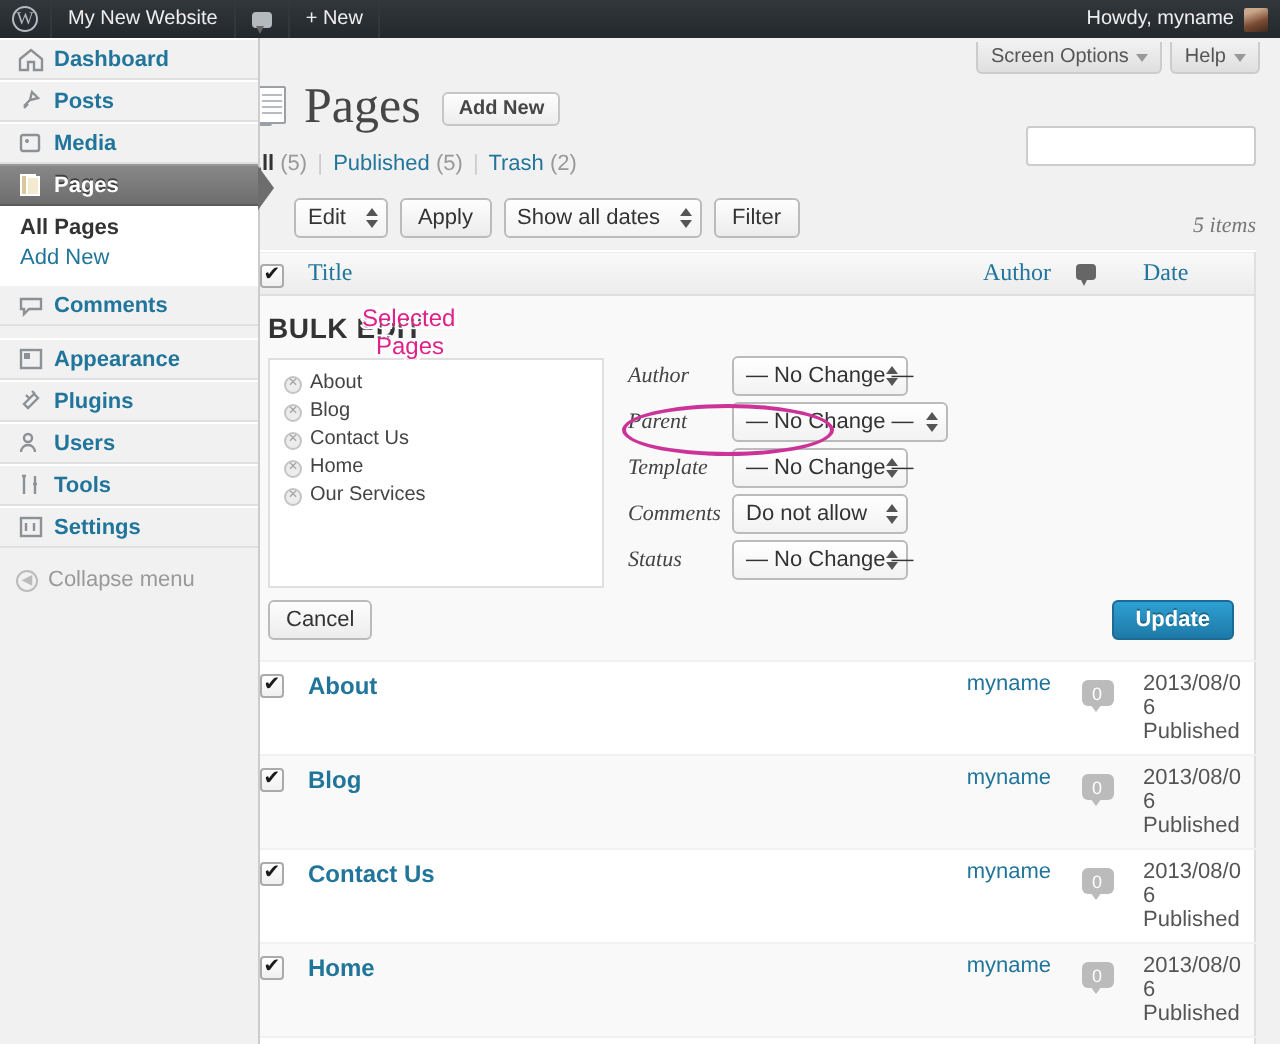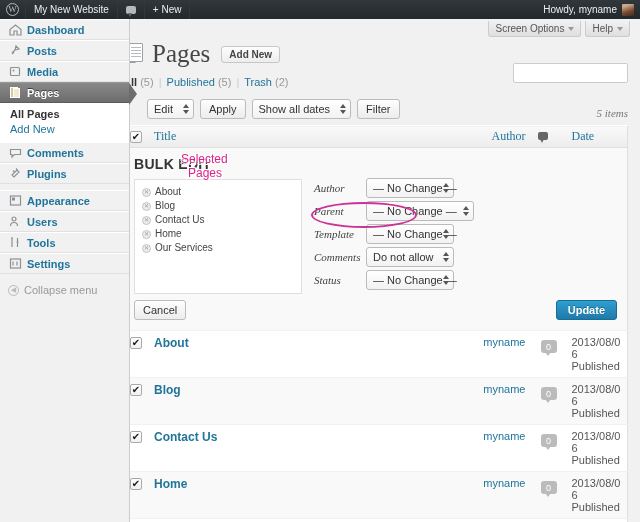--- a/index.html
+++ b/index.html
@@ -362,37 +362,37 @@
 
   <div class="menu-item">
     <span class="mi-icon">
       <svg width="13" height="13" viewBox="0 0 13 13">
           <path d="M1.5 3.5h10v5h-6l-2.5 2.5v-2.5h-1.5z" fill="none" stroke="#8c9196" stroke-width="1.2"></path>
         </svg>
     </span>
     <span>Comments</span>
   </div>
 
-  <div class="menu-item">
-    <span class="mi-icon">
-      <svg width="13" height="13" viewBox="0 0 13 13">
-          <path d="M3 8l5-5 2 2-5 5zM4 3.5l1.5 1.5M7 1.5L8.5 3" stroke="#8c9196" stroke-width="1.2" fill="none"></path>
-        </svg>
-    </span>
-    <span>Plugins</span>
-  </div>
-
   <div class="menu-item sep-top">
     <span class="mi-icon">
       <svg width="13" height="13" viewBox="0 0 13 13">
           <rect x="1.5" y="2" width="10" height="9" fill="none" stroke="#8c9196" stroke-width="1.2"></rect>
           <rect x="3" y="3.5" width="3" height="3" fill="#8c9196"></rect>
         </svg>
     </span>
     <span>Appearance</span>
+  </div>
+
+  <div class="menu-item">
+    <span class="mi-icon">
+      <svg width="13" height="13" viewBox="0 0 13 13">
+          <path d="M3 8l5-5 2 2-5 5zM4 3.5l1.5 1.5M7 1.5L8.5 3" stroke="#8c9196" stroke-width="1.2" fill="none"></path>
+        </svg>
+    </span>
+    <span>Plugins</span>
   </div>
 
   <div class="menu-item">
     <span class="mi-icon">
       <svg width="13" height="13" viewBox="0 0 13 13">
           <circle cx="5" cy="4" r="2" fill="none" stroke="#8c9196" stroke-width="1.2"></circle>
           <path d="M1.5 11c0-2 1.6-3.5 3.5-3.5S8.5 9 8.5 11" fill="none" stroke="#8c9196" stroke-width="1.2"></path>
         </svg>
     </span>
     <span>Users</span>

